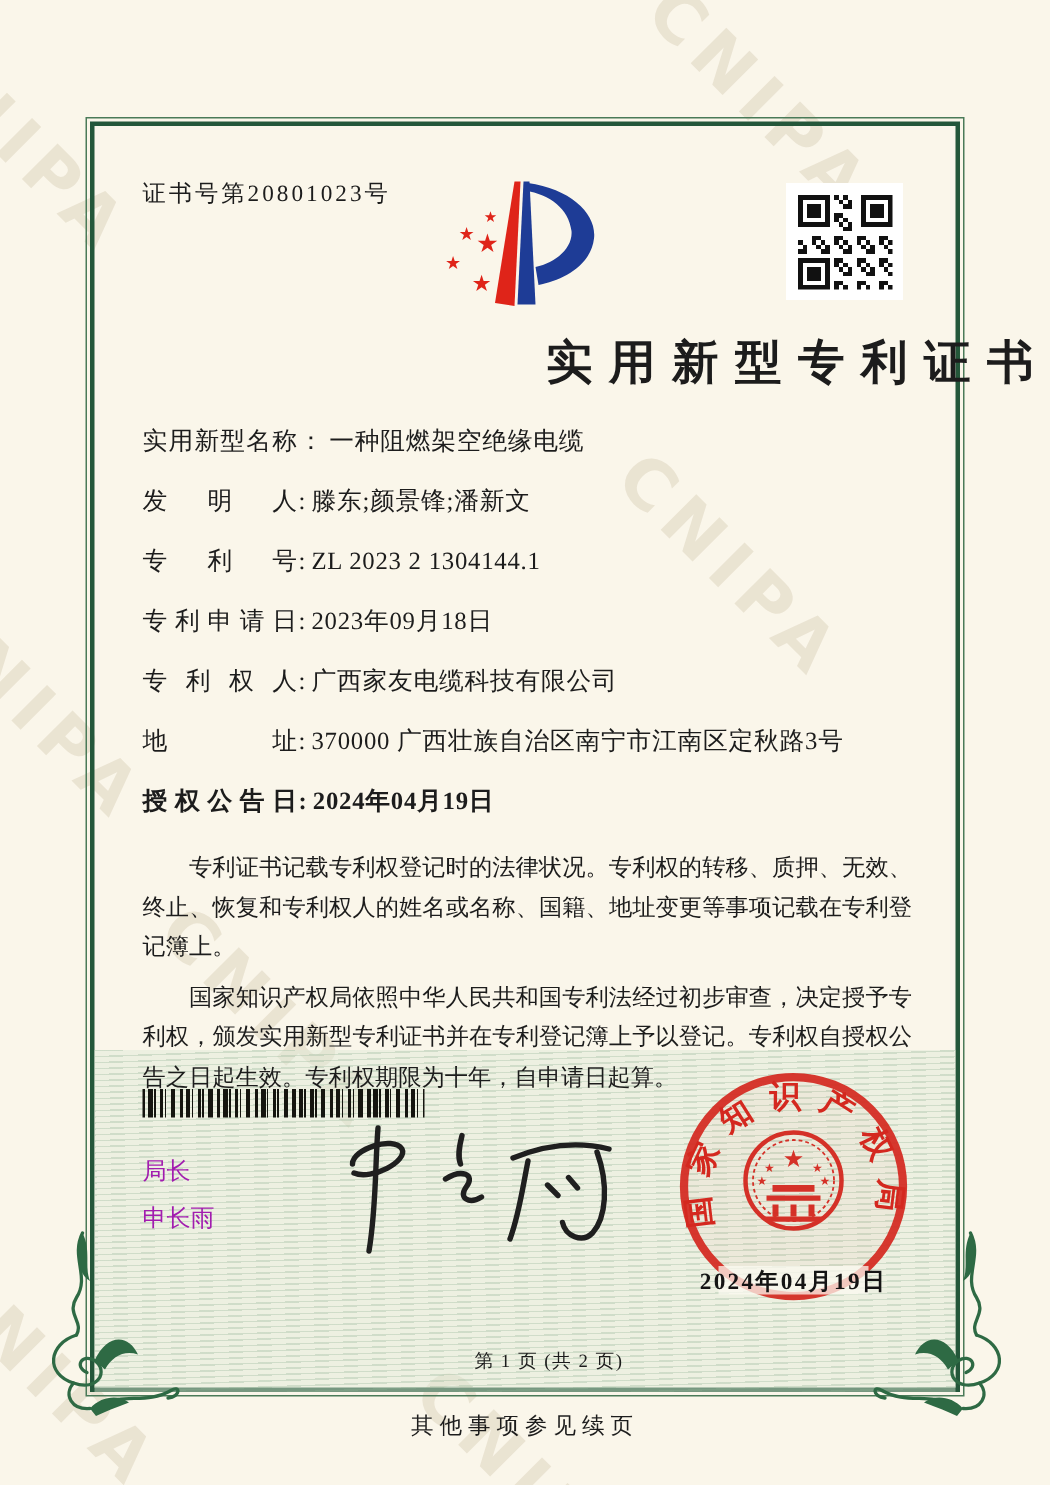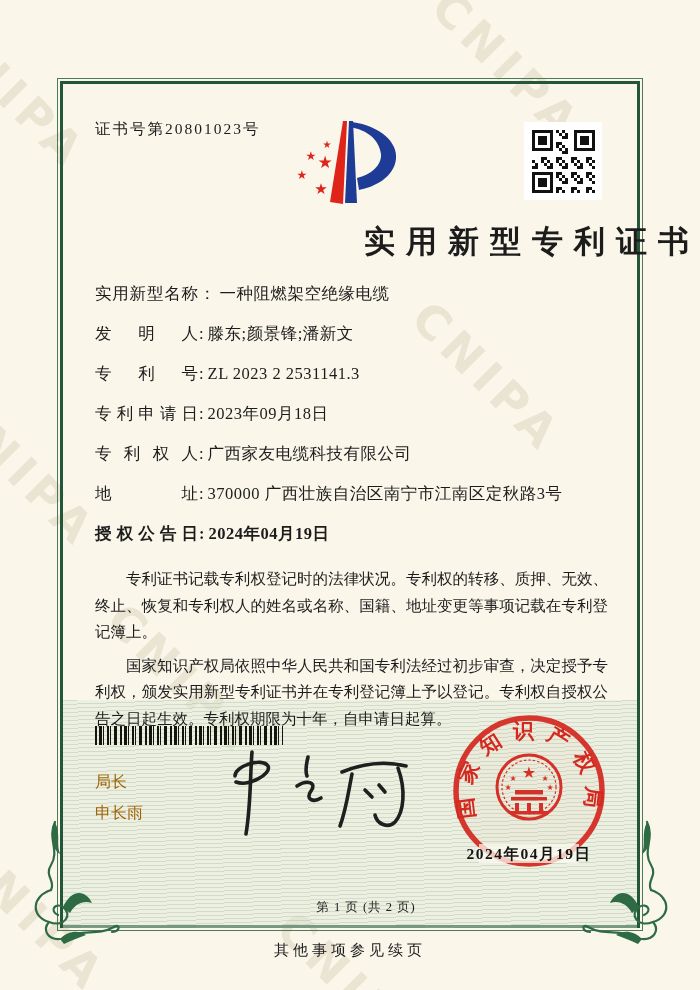--- a/index.html
+++ b/index.html
@@ -47,21 +47,21 @@
   .barcode { position:absolute; left:95px; top:726px; width:188px; height:19px;
     background:repeating-linear-gradient(90deg,
       #15150f 0 2px, transparent 2px 4px,
       #15150f 4px 7px, transparent 7px 8px,
       #15150f 8px 9px, transparent 9px 12px,
       #15150f 12px 14px, transparent 14px 15px,
       #15150f 15px 16px, transparent 16px 19px,
       #15150f 19px 22px, transparent 22px 25px);
   }
   .signer { position:absolute; left:95px; top:766px; font-family:"Liberation Sans", sans-serif;
-            font-size:16px; line-height:31px; color:#a16207; }
+            font-size:16px; line-height:31px; color:#a21caf; }
   .signature { position:absolute; left:222px; top:742px; }
   .seal { position:absolute; left:449px; top:710px; }
   .flourish { position:absolute; z-index:4; }
   .flourish.left { left:20px; top:818px; }
   .flourish.right { left:578px; top:818px; transform:scaleX(-1); }
   .page-num { position:absolute; left:0; top:899px; width:100%; text-align:center; font-size:12.5px; letter-spacing:1px; z-index:6;padding-left:16px; }
   .footer-note { position:absolute; left:0; top:941px; width:100%; text-align:center; font-size:15px; letter-spacing:4px; }
 </style>
 </head>
 <body>
@@ -226,21 +226,21 @@
     <div class="title">实用新型专利证书</div>
 
     <div class="fields">
       <div class="field-row">
         <span class="flabel">实用新型名称</span><span class="fcolon">：</span><span class="fvalue">一种阻燃架空绝缘电缆</span>
       </div>
       <div class="field-row">
         <span class="flabel">发明人</span><span class="fcolon">:</span><span class="fvalue">滕东;颜景锋;潘新文</span>
       </div>
       <div class="field-row">
-        <span class="flabel">专利号</span><span class="fcolon">:</span><span class="fvalue">ZL 2023 2 2531141.3</span>
+        <span class="flabel">专利号</span><span class="fcolon">:</span><span class="fvalue">ZL 2023 2 1304144.1</span>
       </div>
       <div class="field-row">
         <span class="flabel">专利申请日</span><span class="fcolon">:</span><span class="fvalue">2023年09月18日</span>
       </div>
       <div class="field-row">
         <span class="flabel">专利权人</span><span class="fcolon">:</span><span class="fvalue">广西家友电缆科技有限公司</span>
       </div>
       <div class="field-row">
         <span class="flabel">地址</span><span class="fcolon">:</span><span class="fvalue">370000 广西壮族自治区南宁市江南区定秋路3号</span>
       </div>

